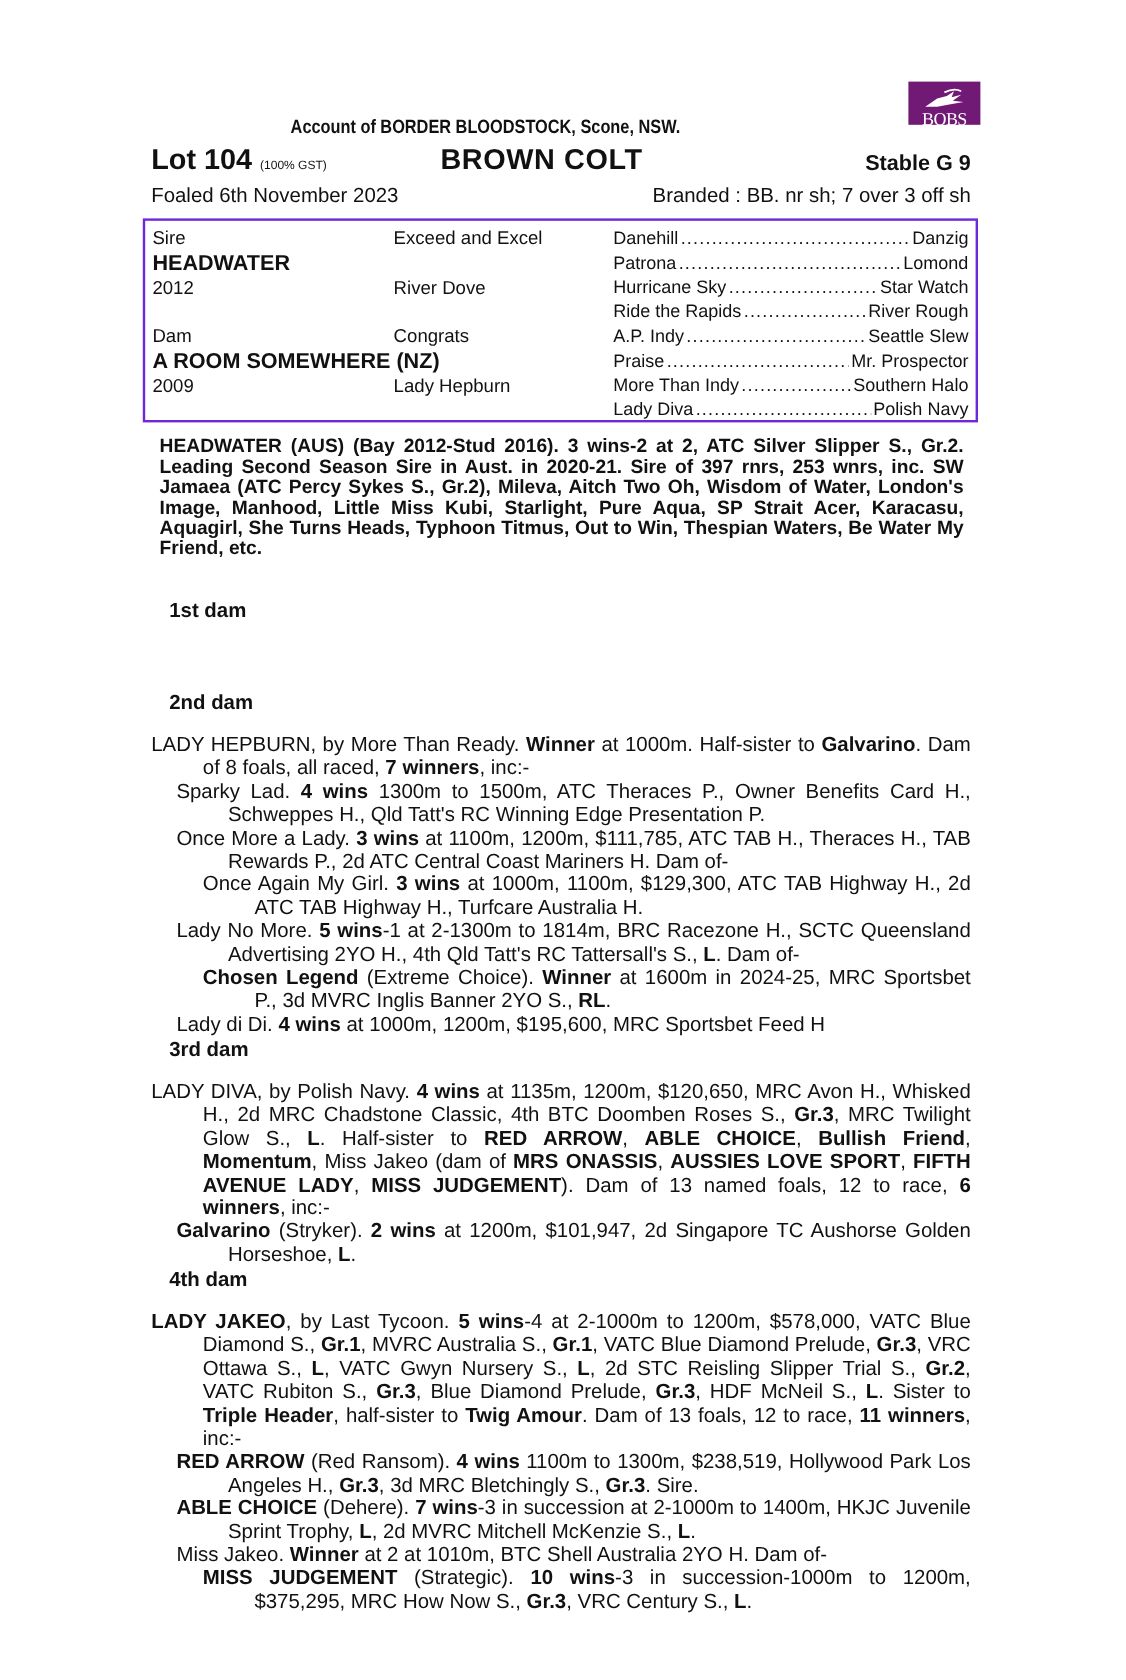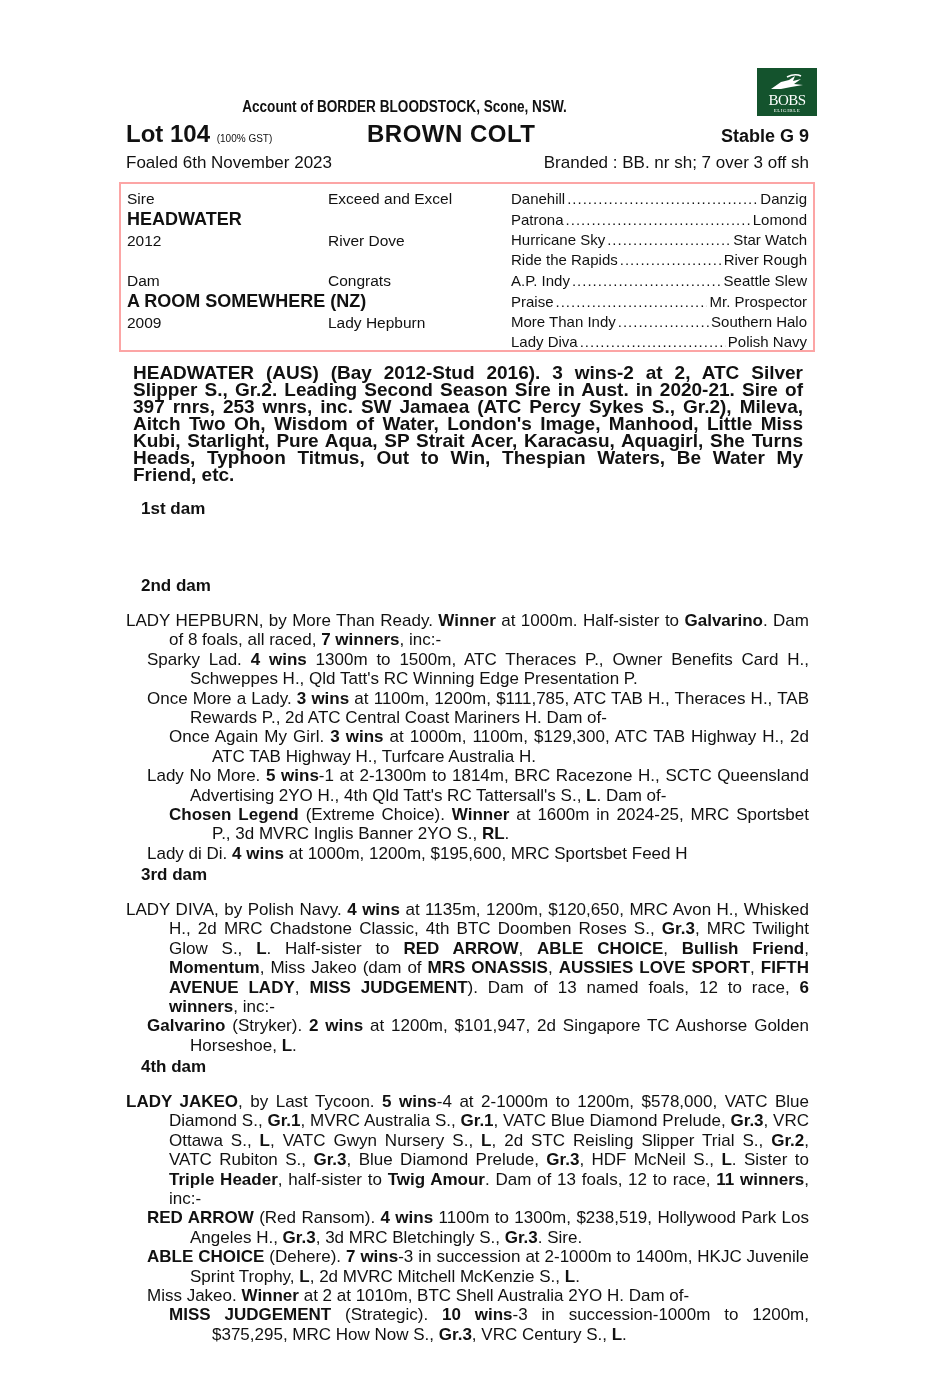--- a/index.html
+++ b/index.html
@@ -1,35 +1,35 @@
 <!DOCTYPE html>
 <html><head>
 <meta charset="utf-8">
 <style>
   html, body { margin: 0; padding: 0; background: #ffffff; }
   body { width: 938px; height: 1400px; position: relative; color: #111; font-family: "Liberation Sans", sans-serif; }
-  .logo { position: absolute; left: 757px; top: 68px; width: 60px; height: 48px; background: #14532d; color: #fff; text-align: center; }
+  .logo { position: absolute; left: 757px; top: 68px; width: 60px; height: 36px; background: #701a75; color: #fff; text-align: center; }
   .logo svg { display: block; margin: 5px auto 0; }
   .logo .bobs { font-family: "Liberation Serif", serif; font-size: 15px; line-height: 14px; letter-spacing: -0.5px; }
   .logo .elig { font-family: "Liberation Serif", serif; font-size: 5px; letter-spacing: 0.5px; line-height: 7px; }
   .account { position: absolute; left: 150px; top: 98px; width: 509px; text-align: center; font-family: "Liberation Sans", sans-serif; font-weight: bold; font-size: 16px; transform: scaleX(0.85); transform-origin: center; }
   .lotline { position: absolute; left: 126px; top: 120px; width: 683px; height: 30px; }
   .lot { position: absolute; left: 0; top: 0; font-weight: 900; font-size: 24px; }
   .gst { font-weight: normal; font-size: 10px; }
   .colt { position: absolute; left: 241px; top: 0; font-weight: 900; font-size: 24px; letter-spacing: 0.5px; }
   .stable { position: absolute; right: 0; top: 6px; font-weight: 900; font-size: 18px; }
   .foaled { position: absolute; left: 126px; top: 153px; font-size: 17px; }
   .branded { position: absolute; right: 129px; top: 153px; font-size: 17px; }
-  .ped { position: absolute; left: 119px; top: 182px; width: 696px; height: 170px; border: 2px solid #fca5a5; box-sizing: border-box; }
+  .ped { position: absolute; left: 119px; top: 182px; width: 696px; height: 170px; border: 2px solid #6d28d9; box-sizing: border-box; }
   .ped .c { position: absolute; font-size: 15.5px; white-space: nowrap; }
   .ped .bold { font-weight: 900; font-size: 18px; }
   .ped .g3 { position: absolute; left: 390px; width: 296px; font-size: 15px; display: flex; white-space: nowrap; }
   .ped .g3 .dots { flex: 1; overflow: hidden; margin: 0 2px; }
   .ped .g3 .dots::after { content: "..............................................................................................................."; letter-spacing: 1px; }
-  .sire-para { position: absolute; left: 133px; top: 364px; width: 670px; font-weight: 900; font-size: 19px; line-height: 17px; text-align: justify; }
+  .sire-para { position: absolute; left: 133px; top: 364px; width: 670px; font-weight: 900; font-size: 16px; line-height: 17px; text-align: justify; }
   .sec { position: absolute; left: 126px; width: 683px; font-size: 17px; line-height: 19.4px; }
   .sec h3 { margin: 15px; font-size: 17px; font-weight: 900; line-height: 20px; }
   .sec p { margin: 0; text-align: justify; }
   .i0 { padding-left: 43px; text-indent: -43px; }
   .i1 { padding-left: 64px; text-indent: -43px; }
   .i2 { padding-left: 86px; text-indent: -43px; }
   b { font-weight: 900; }
 </style>
 </head>
 <body>

